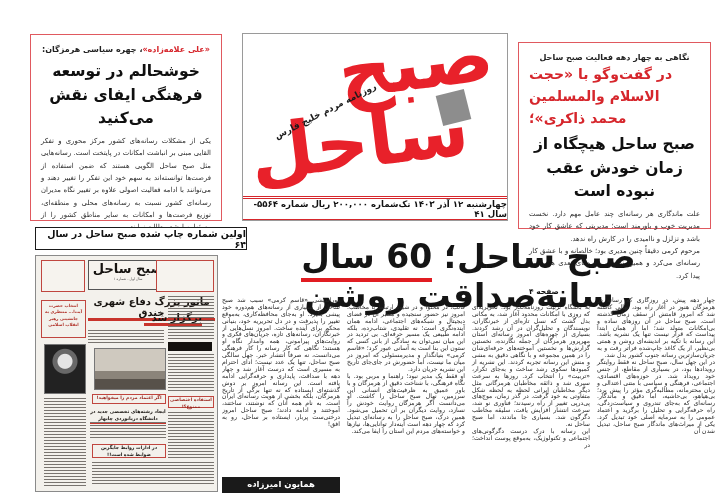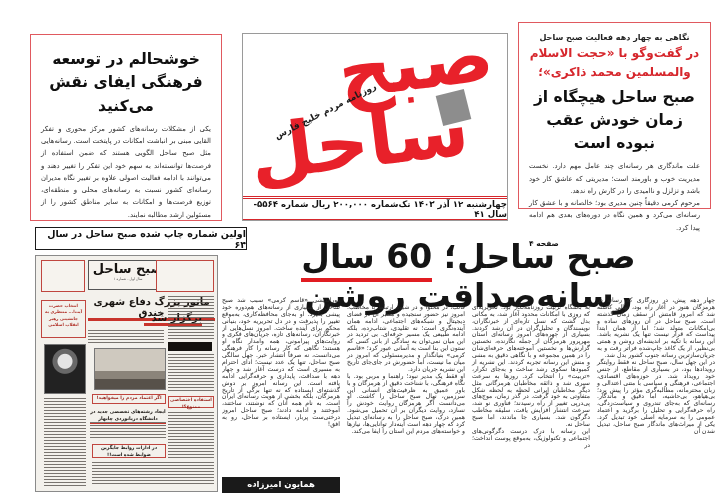--- a/index.html
+++ b/index.html
@@ -3,24 +3,24 @@
 <meta charset="utf-8">
 <style>
   * { margin:0; padding:0; box-sizing:border-box; }
   html,body { background:#ffffff; }
   body { font-family:"DejaVu Sans", sans-serif; }
   .page { position:relative; width:720px; height:496px; background:#ffffff; overflow:hidden; direction:rtl; }
 
   
   .story-box { position:absolute; border:1.5px solid #e0595f; background:#fff; padding:9px 10px 6px 10px; }
   .box-left  { left:30px;  top:34px; width:192px; height:187px; }
-  .box-right { left:518px; top:22px; width:193px; height:187px; }
+  .box-right { left:518px; top:42px; width:193px; height:187px; }
   .kicker { font-size:8px; font-weight:bold; color:#222; text-align:center; line-height:1.55; }
   .kicker .red { color:#d6262c; }
-  .kicker-l2 { font-size:12px; font-weight:bold; color:#d6262c; text-align:center; line-height:1.55; }
+  .kicker-l2 { font-size:14px; font-weight:bold; color:#d6262c; text-align:left; line-height:1.55; }
   .box-headline { font-size:15.5px; font-weight:bold; color:#101010; text-align:center; line-height:1.5; margin:4px 0 5px 0; }
   .box-body { font-size:6.9px; color:#2a2a2a; line-height:1.78; text-align:justify; white-space:pre-line; }
   .page-ref { font-size:7.5px; font-weight:bold; color:#111; text-align:left; margin-top:5px; }
 
   
   .masthead { position:absolute; left:242px; top:33px; width:266px; height:188px; border:1px solid #9a9a9a; background:#fff; overflow:hidden; }
   .m-art { position:absolute; inset:0 0 24px 0; overflow:hidden; }
   .m-sobh  { position:absolute; top:-14px; right:14px; font-size:74px; font-weight:bold; color:#e8212a; transform:rotate(-7deg); letter-spacing:-2px; }
   .m-sahel { position:absolute; top:64px; left:6px;  font-size:74px; font-weight:bold; color:#e8212a; transform:rotate(-7deg); letter-spacing:-2px; }
   .m-tagline { position:absolute; left:26px; top:72px; font-size:9px; font-weight:bold; color:#1a1a1a; transform:rotate(-27deg); white-space:nowrap; }
@@ -46,20 +46,21 @@
   .old-black-strip { left:132px; top:86px; width:44px; height:9px; background:#14110e; }
   .old-mini { font-weight:bold; color:#17130f; text-align:center; line-height:1.5; }
   .old-item-box { border:1px solid #c0463f; color:#9c2a22; }
 </style>
 </head>
 <body>
 
 <div class="page">
 
   <div class="story-box box-left">
+    <div class="kicker"><span class="red">«علی علامه‌زاده»</span><span>، چهره سیاسی هرمزگان:</span></div>
     <div class="box-headline">خوشحالم در توسعه فرهنگی ایفای نقش می‌کنید</div>
     <div class="box-body">یکی از مشکلات رسانه‌های کشور مرکز محوری و تفکر القایی مبنی بر انباشت امکانات در پایتخت است. رسانه‌هایی مثل صبح ساحل الگویی هستند که ضمن استفاده از فرصت‌ها توانسته‌اند به سهم خود این تفکر را تغییر دهند و می‌توانند با ادامه فعالیت اصولی علاوه بر تغییر نگاه مدیران رسانه‌ای کشور نسبت به رسانه‌های محلی و منطقه‌ای، توزیع فرصت‌ها و امکانات به سایر مناطق کشور را از مسئولین ارشد مطالبه نمایند.</div>
     <div class="page-ref">صفحه ۴</div>
   </div>
 
   <div class="masthead">
     <div class="m-art">
       <span class="m-sobh">صبح</span>
       <span class="m-sahel">ساحل</span>
       <span class="m-tagline">روزنامه مردم خلیج فارس</span>

